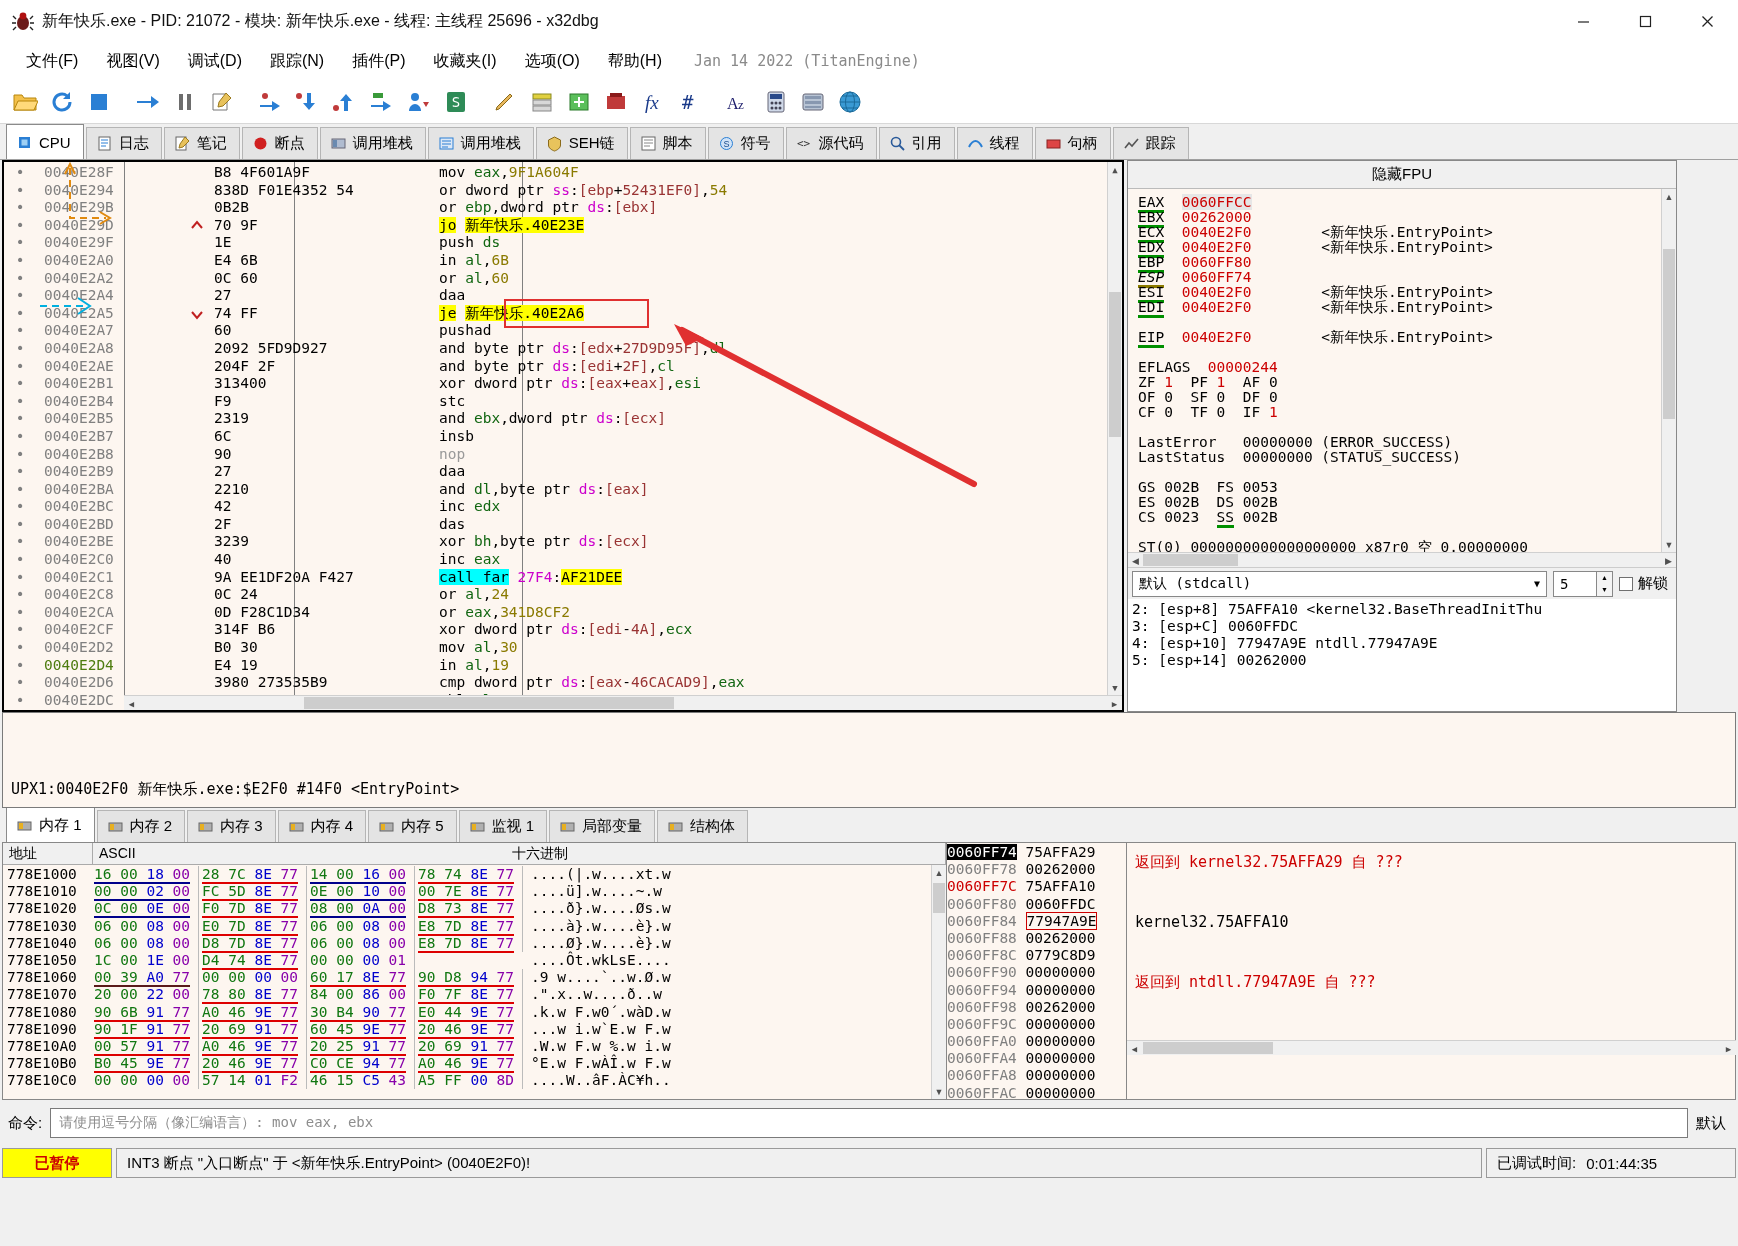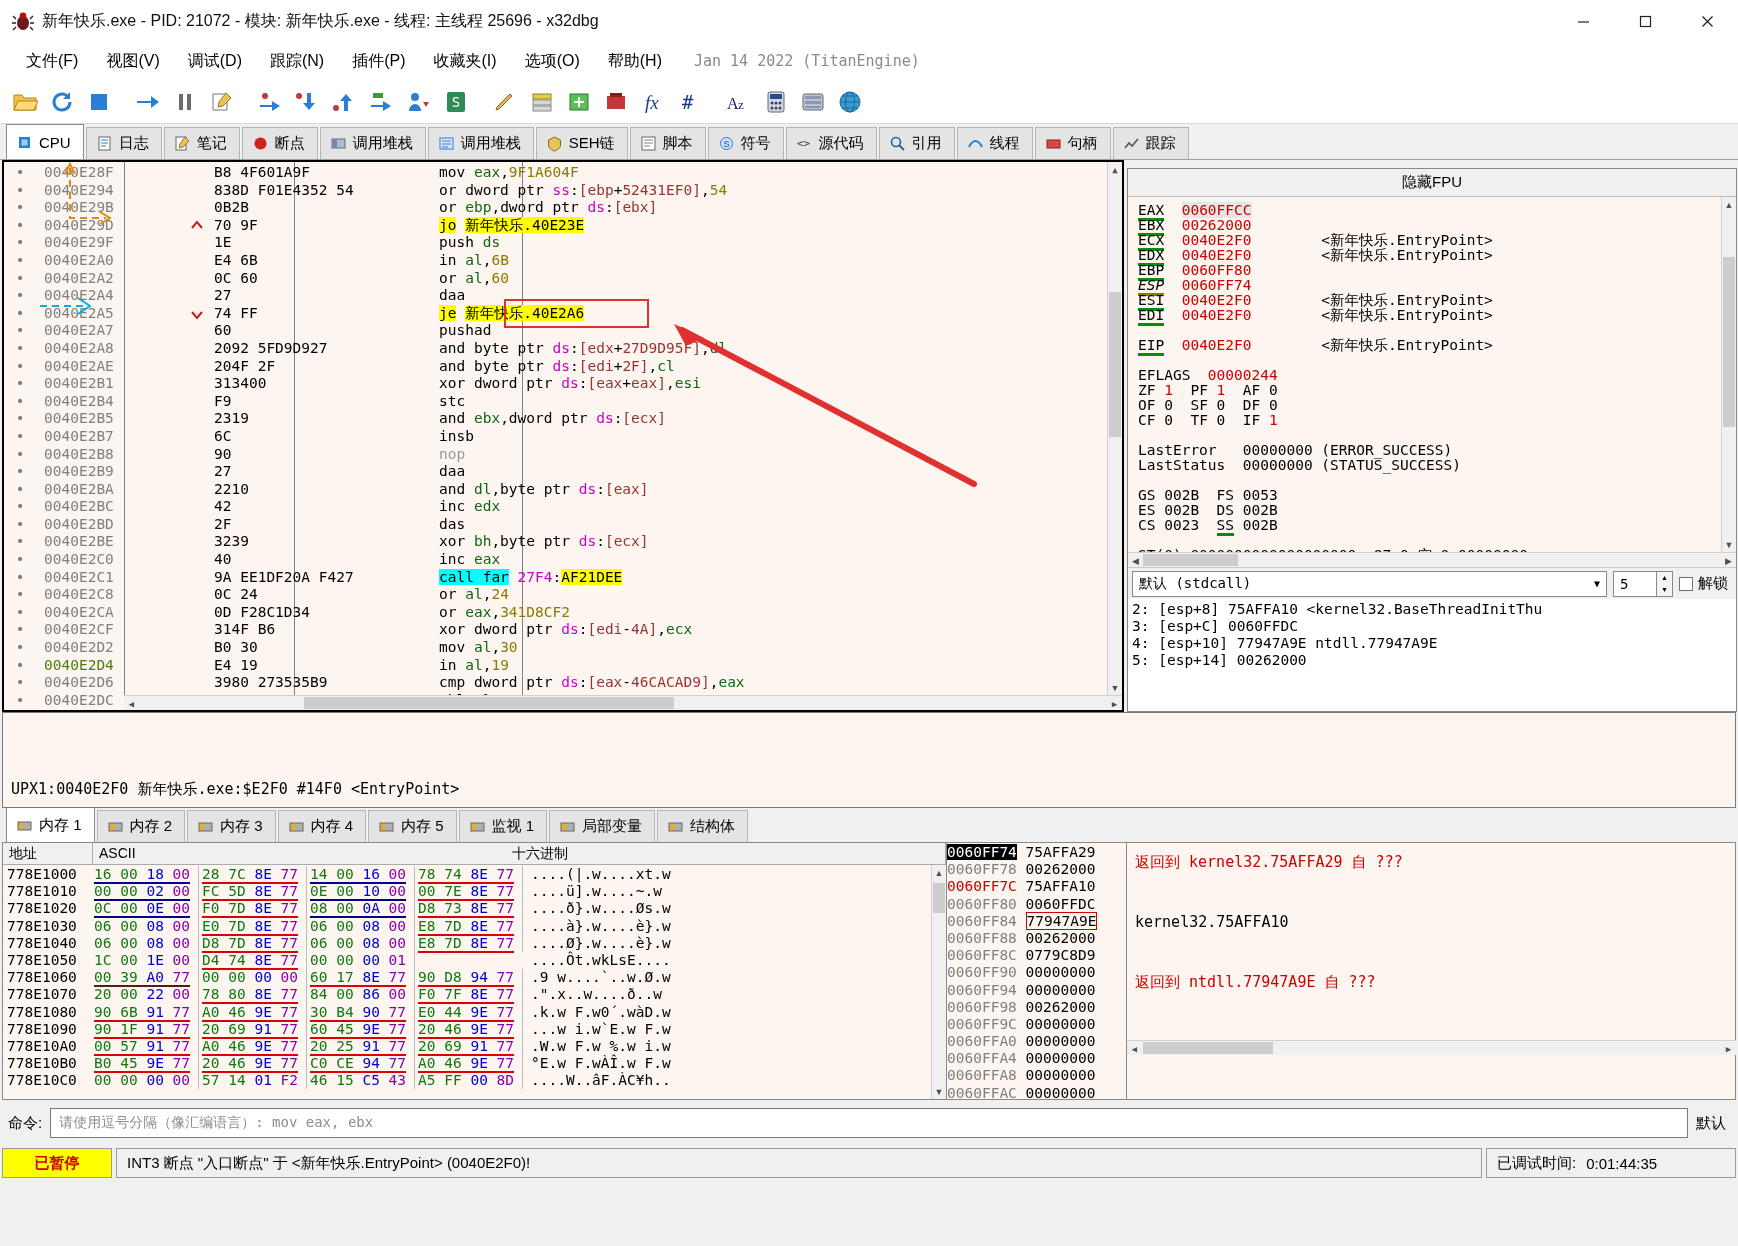--- a/index.html
+++ b/index.html
@@ -48,21 +48,21 @@
     position:relative; overflow:hidden;
     font-family:"DejaVu Sans Mono","Liberation Mono",monospace; font-size:14.5px;
   }
   .d-row { height:17.6px; line-height:17.6px; white-space:pre; display:flex; }
   .c-bp { width:32px; text-align:center; color:#808080; }
   #disasm .sep { position:absolute; top:0; bottom:0; border-left:1px solid #808080; } .reg{color:#116611;} .num{color:#8a7a00;}
   .seg{color:#cc00cc;} .mem{color:#993333;} .jmp-hl{background:#ffff00;color:#000;}
   .cyan-hl{background:#00ffff;} .nopgray{color:#999;}
 
   
-  #regpanel { width:610px; margin-left:3px; background:#fff; border:1px solid #888; display:flex; flex-direction:column;margin-top:8px; }
+  #regpanel { width:550px; margin-left:3px; background:#fff; border:1px solid #888; display:flex; flex-direction:column; }
   #fpuhdr { height:28px; background:#f0f0f0; border-bottom:1px solid #bbb; display:flex; align-items:center; justify-content:center; font-size:15px; }
   #regbody { flex:1; background:#fdf6f0; overflow:hidden; position:relative;
              font-family:"DejaVu Sans Mono",monospace; font-size:14.5px; padding:6px 0 0 10px; }
   .r-row { height:15px; line-height:15px; white-space:pre; }
   .rname { color:#000; border-bottom:3px solid #009000; }
   .rname.esp { border-bottom-color:#8a7a00;font-style:italic; }
   .rval { color:#cc0000; }
   .rval.sel { background:#e6e6e6; }
   .rcom { color:#000; }
   .flag1 { color:#cc0000; }

